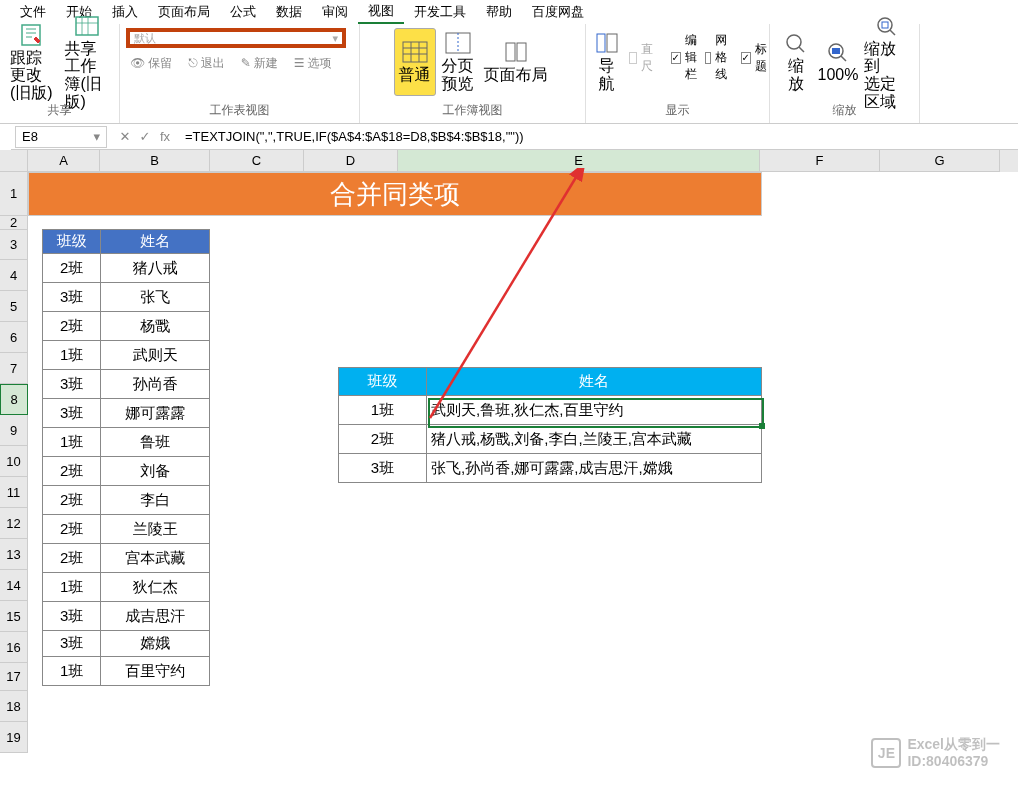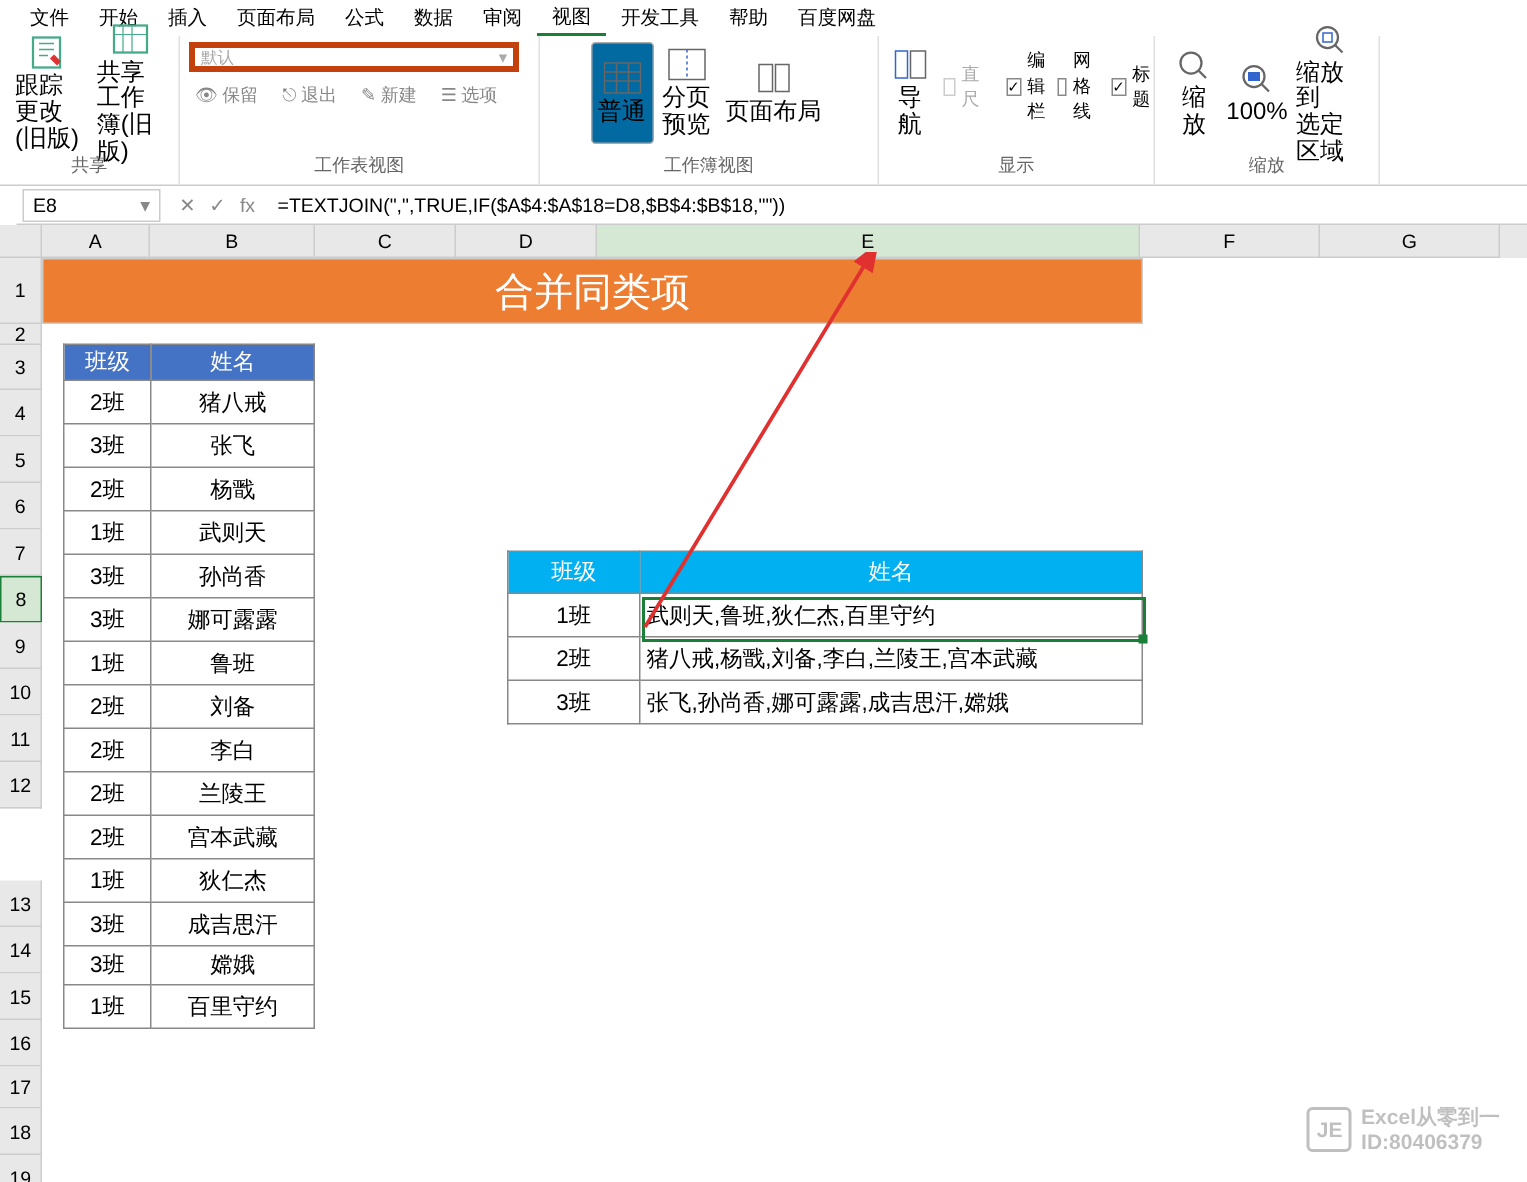--- a/index.html
+++ b/index.html
@@ -13,21 +13,21 @@
 
 .ribbon { display: flex; height: 100px; border-bottom: 1px solid #ccc; background: #fff; }
 .ribbon-group { display: flex; flex-direction: column; align-items: center; padding: 2px 6px; border-right: 1px solid #e0e0e0; }
 .ribbon-row { display: flex; flex: 1; align-items: flex-start; gap: 2px; padding-top: 2px; }
 .ribbon-label { font-size: 12px; color: #666; padding: 2px 0; }
 .rbtn { display: flex; flex-direction: column; align-items: center; justify-content: center; padding: 2px 4px; cursor: pointer; min-width: 40px; }
 .rbtn.big { height: 68px; }
 .rbtn.small { height: 22px; flex-direction: row; gap: 3px; font-size: 12px; color: #888; }
 .rbtn .icon { width: 28px; height: 24px; display: flex; align-items: center; justify-content: center; }
 .rbtn .lbl { font-size: 16px; text-align: left; line-height: 1.1; margin-top: 2px; }
-.rbtn.selected { border: 1px solid #aaa; background: #0369a1; border-radius: 3px; }
+.rbtn.selected { border: 1px solid #aaa; background: #fde047; border-radius: 3px; }
 .dropdown-small { border: 4px solid #c2410c; width: 90px; height: 20px; font-size: 11px; color: #aaa; padding: 0 4px; display: flex; align-items: center; justify-content: space-between; }
 .chk { display: flex; align-items: center; gap: 4px; font-size: 12px; }
 .chk .box { width: 12px; height: 12px; border: 1px solid #888; display: inline-flex; align-items: center; justify-content: center; font-size: 10px; }
 .chk.disabled { color: #aaa; }
 .chk.disabled .box { border-color: #ccc; }
 
 
 .formula-bar { display: flex; height: 26px; align-items: center; border-bottom: 1px solid #ccc; background: #fff; margin-left: 11px; }
 .name-box { width: 92px; border: 1px solid #ccc; height: 22px; margin: 0 4px; display: flex; align-items: center; padding: 0 6px; justify-content: space-between; }
 .fx-icons { display: flex; align-items: center; gap: 4px; padding: 0 6px; color: #888; }
@@ -284,21 +284,21 @@
         <div class="row-h" style="height: 30px;">3</div>
         <div class="row-h" style="height: 31px;">4</div>
         <div class="row-h" style="height: 31px;">5</div>
         <div class="row-h" style="height: 31px;">6</div>
         <div class="row-h" style="height: 31px;">7</div>
         <div class="row-h selected" style="height: 31px;">8</div>
         <div class="row-h" style="height: 31px;">9</div>
         <div class="row-h" style="height: 31px;">10</div>
         <div class="row-h" style="height: 31px;">11</div>
         <div class="row-h" style="height: 31px;">12</div>
-        <div class="row-h" style="height: 31px; margin-top: 48px;">13</div>
+        <div class="row-h" style="height: 31px;">13</div>
         <div class="row-h" style="height: 31px;">14</div>
         <div class="row-h" style="height: 31px;">15</div>
         <div class="row-h" style="height: 31px;">16</div>
         <div class="row-h" style="height: 28px;">17</div>
         <div class="row-h" style="height: 31px;">18</div>
         <div class="row-h" style="height: 31px;">19</div>
       </div>
     <div class="cells" id="cells" style="width:972px; height:616px;padding-left:22px;">
       <div class="title-banner" style="left:0; top:0; width:734px; height:44px;">
           <span>合并同类项</span>

